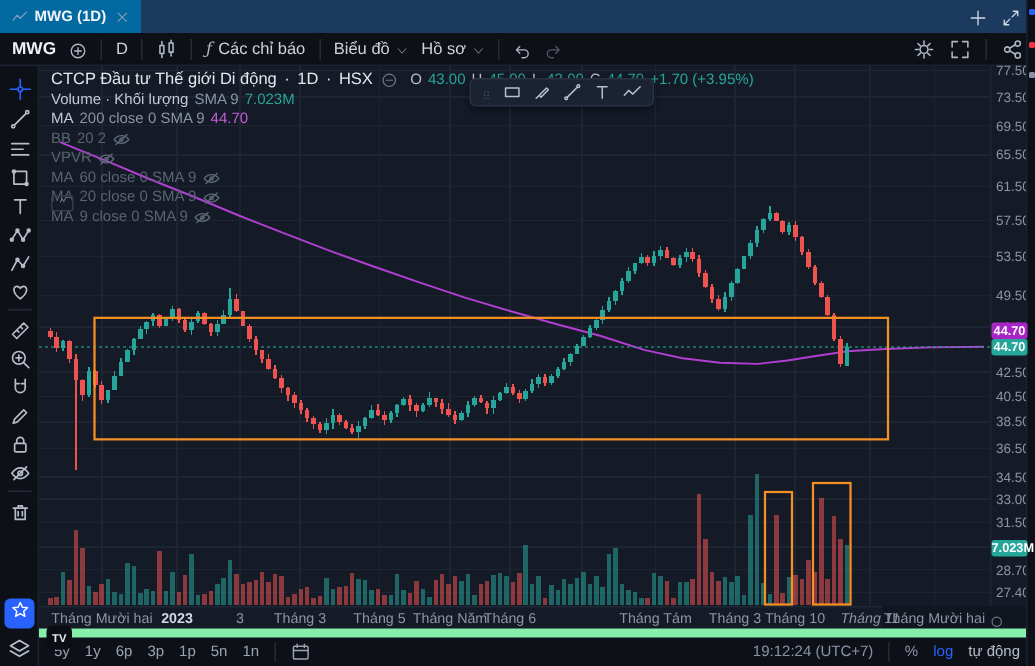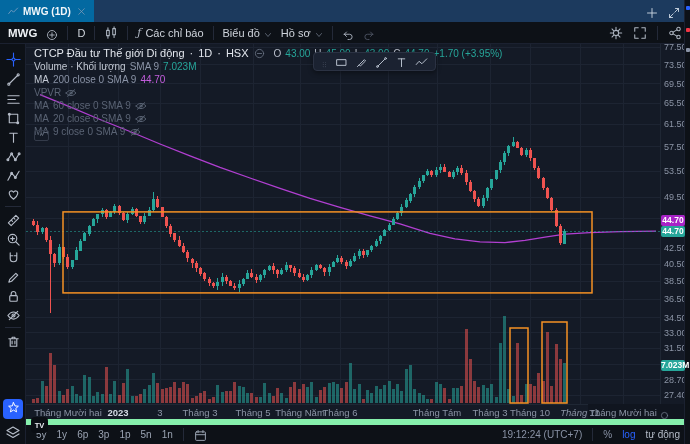--- a/index.html
+++ b/index.html
@@ -706,20 +706,29 @@
             <span class="nm">Volume · Khối lượng</span>
             <span>SMA 9</span>
             <span class="val-g">7.023M</span>
           </div>
           <div class="lg-ind">
             <span class="nm">MA</span>
             <span>200 close 0 SMA 9</span>
             <span class="val-p">44.70</span>
           </div>
           <div class="lg-ind dim">
+            <span class="nm">BB</span>
+            <span>20 2</span>
+            <span class="eyeoff"><svg viewBox="0 0 16 12" width="100%" height="100%" fill="none" stroke="currentColor" stroke-width="1.2" stroke-linecap="round" stroke-linejoin="round">
+                <path d="M1.5 6 C3.5 3.5 5.7 2.6 8 2.6 C10.3 2.6 12.5 3.5 14.5 6 C12.5 8.5 10.3 9.4 8 9.4 C5.7 9.4 3.5 8.5 1.5 6 Z"></path>
+                <circle cx="8" cy="6" r="1.5"></circle>
+                <path d="M3 10.5 L13 1.5"></path>
+              </svg></span>
+          </div>
+          <div class="lg-ind dim">
             <span class="nm">VPVR</span>
             <span class="eyeoff"><svg viewBox="0 0 16 12" width="100%" height="100%" fill="none" stroke="currentColor" stroke-width="1.2" stroke-linecap="round" stroke-linejoin="round">
                 <path d="M1.5 6 C3.5 3.5 5.7 2.6 8 2.6 C10.3 2.6 12.5 3.5 14.5 6 C12.5 8.5 10.3 9.4 8 9.4 C5.7 9.4 3.5 8.5 1.5 6 Z"></path>
                 <circle cx="8" cy="6" r="1.5"></circle>
                 <path d="M3 10.5 L13 1.5"></path>
               </svg></span>
           </div>
           <div class="lg-ind dim">
             <span class="nm">MA</span>
             <span>60 close 0 SMA 9</span>

